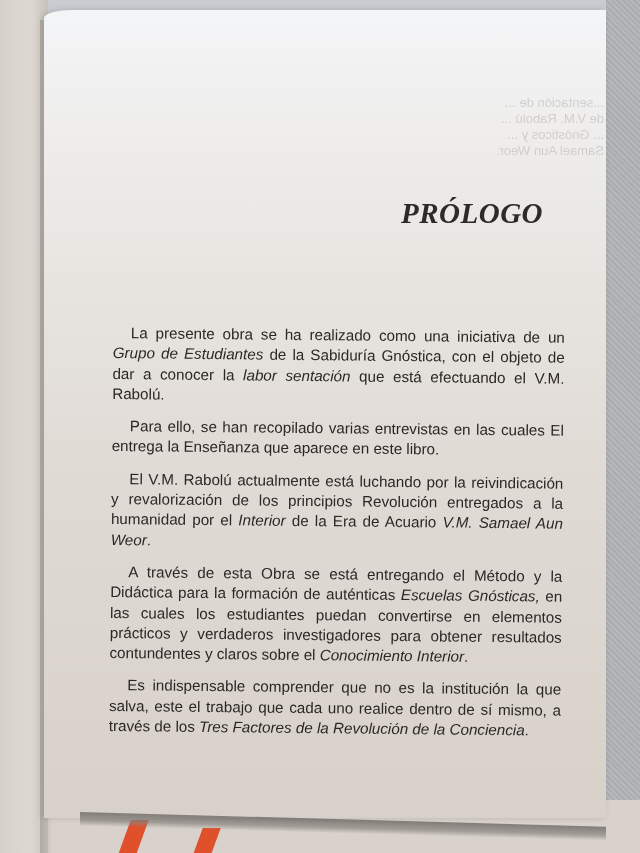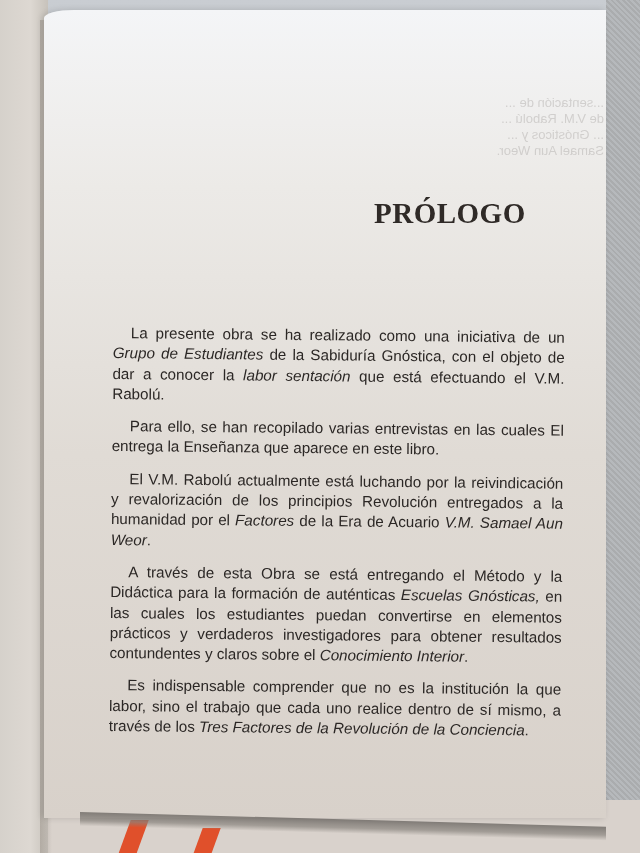--- a/index.html
+++ b/index.html
@@ -79,26 +79,27 @@
       font-size: 13px;
       line-height: 16px;
       color: #b9b6b4;
       transform: scaleX(-1);
       opacity: 0.55;
       white-space: nowrap;
       filter: blur(0.6px);
     }
     .title {
       position: absolute;
-      left: 374px; top: 197px;
+      left: 401px; top: 197px;
       font-family: "Liberation Serif", serif;
       font-weight: bold;
       font-size: 29px;
       letter-spacing: 0.5px;
       color: #2f2a27;
+      font-style: italic;
     }
     .body {
       position: absolute;
       left: 113px; top: 323px;
       width: 452px;
       font-family: "Liberation Sans", sans-serif;
       font-size: 15.2px;
       line-height: 20.3px;
       color: #2b2725;
       text-align: justify;
@@ -133,17 +134,17 @@
     <div>de V.M. Rabolú ...</div>
     <div>... Gnósticos y ...</div>
     <div>Samael Aun Weor.</div>
   </div>
 
   <div class="title">PRÓLOGO</div>
 
   <div class="body">
     <p class="para"><span>La presente obra se ha realizado como una iniciativa de un </span><i>Grupo de Estudiantes</i><span> de la Sabiduría Gnóstica, con el objeto de dar a conocer la </span><i>labor sentación</i><span> que está efectuando el </span><b>V.M. Rabolú</b><b>.</b></p>
     <p class="para"><span>Para ello, se han recopilado varias entrevistas en las cuales El entrega la Enseñanza que aparece en este libro.</span></p>
-    <p class="para"><span>El </span><b>V.M. Rabolú</b><span> actualmente está luchando por la reivindicación y revalorización de los principios Revolución entregados a la humanidad por el </span><i>Factores</i><span> de la Era de Acuario </span><i>V.M. Samael Aun Weor</i><span>.</span></p>
+    <p class="para"><span>El </span><b>V.M. Rabolú</b><span> actualmente está luchando por la reivindicación y revalorización de los principios Revolución entregados a la humanidad por el </span><i>Interior</i><span> de la Era de Acuario </span><i>V.M. Samael Aun Weor</i><span>.</span></p>
     <p class="para"><span>A través de esta Obra se está entregando el Método y la Didáctica para la formación de auténticas </span><i>Escuelas Gnósticas,</i><span> en las cuales los estudiantes puedan convertirse en elementos prácticos y verdaderos investigadores para obtener resultados contundentes y claros sobre el </span><i>Conocimiento Interior</i><span>.</span></p>
-    <p class="para"><span>Es indispensable comprender que no es la institución la que labor, sino el trabajo que cada uno realice dentro de sí mismo, a través de los </span><i>Tres Factores de la Revolución de la Conciencia</i><span>.</span></p>
+    <p class="para"><span>Es indispensable comprender que no es la institución la que salva, este el trabajo que cada uno realice dentro de sí mismo, a través de los </span><i>Tres Factores de la Revolución de la Conciencia</i><span>.</span></p>
   </div>
 </div>
 
 </body></html>

